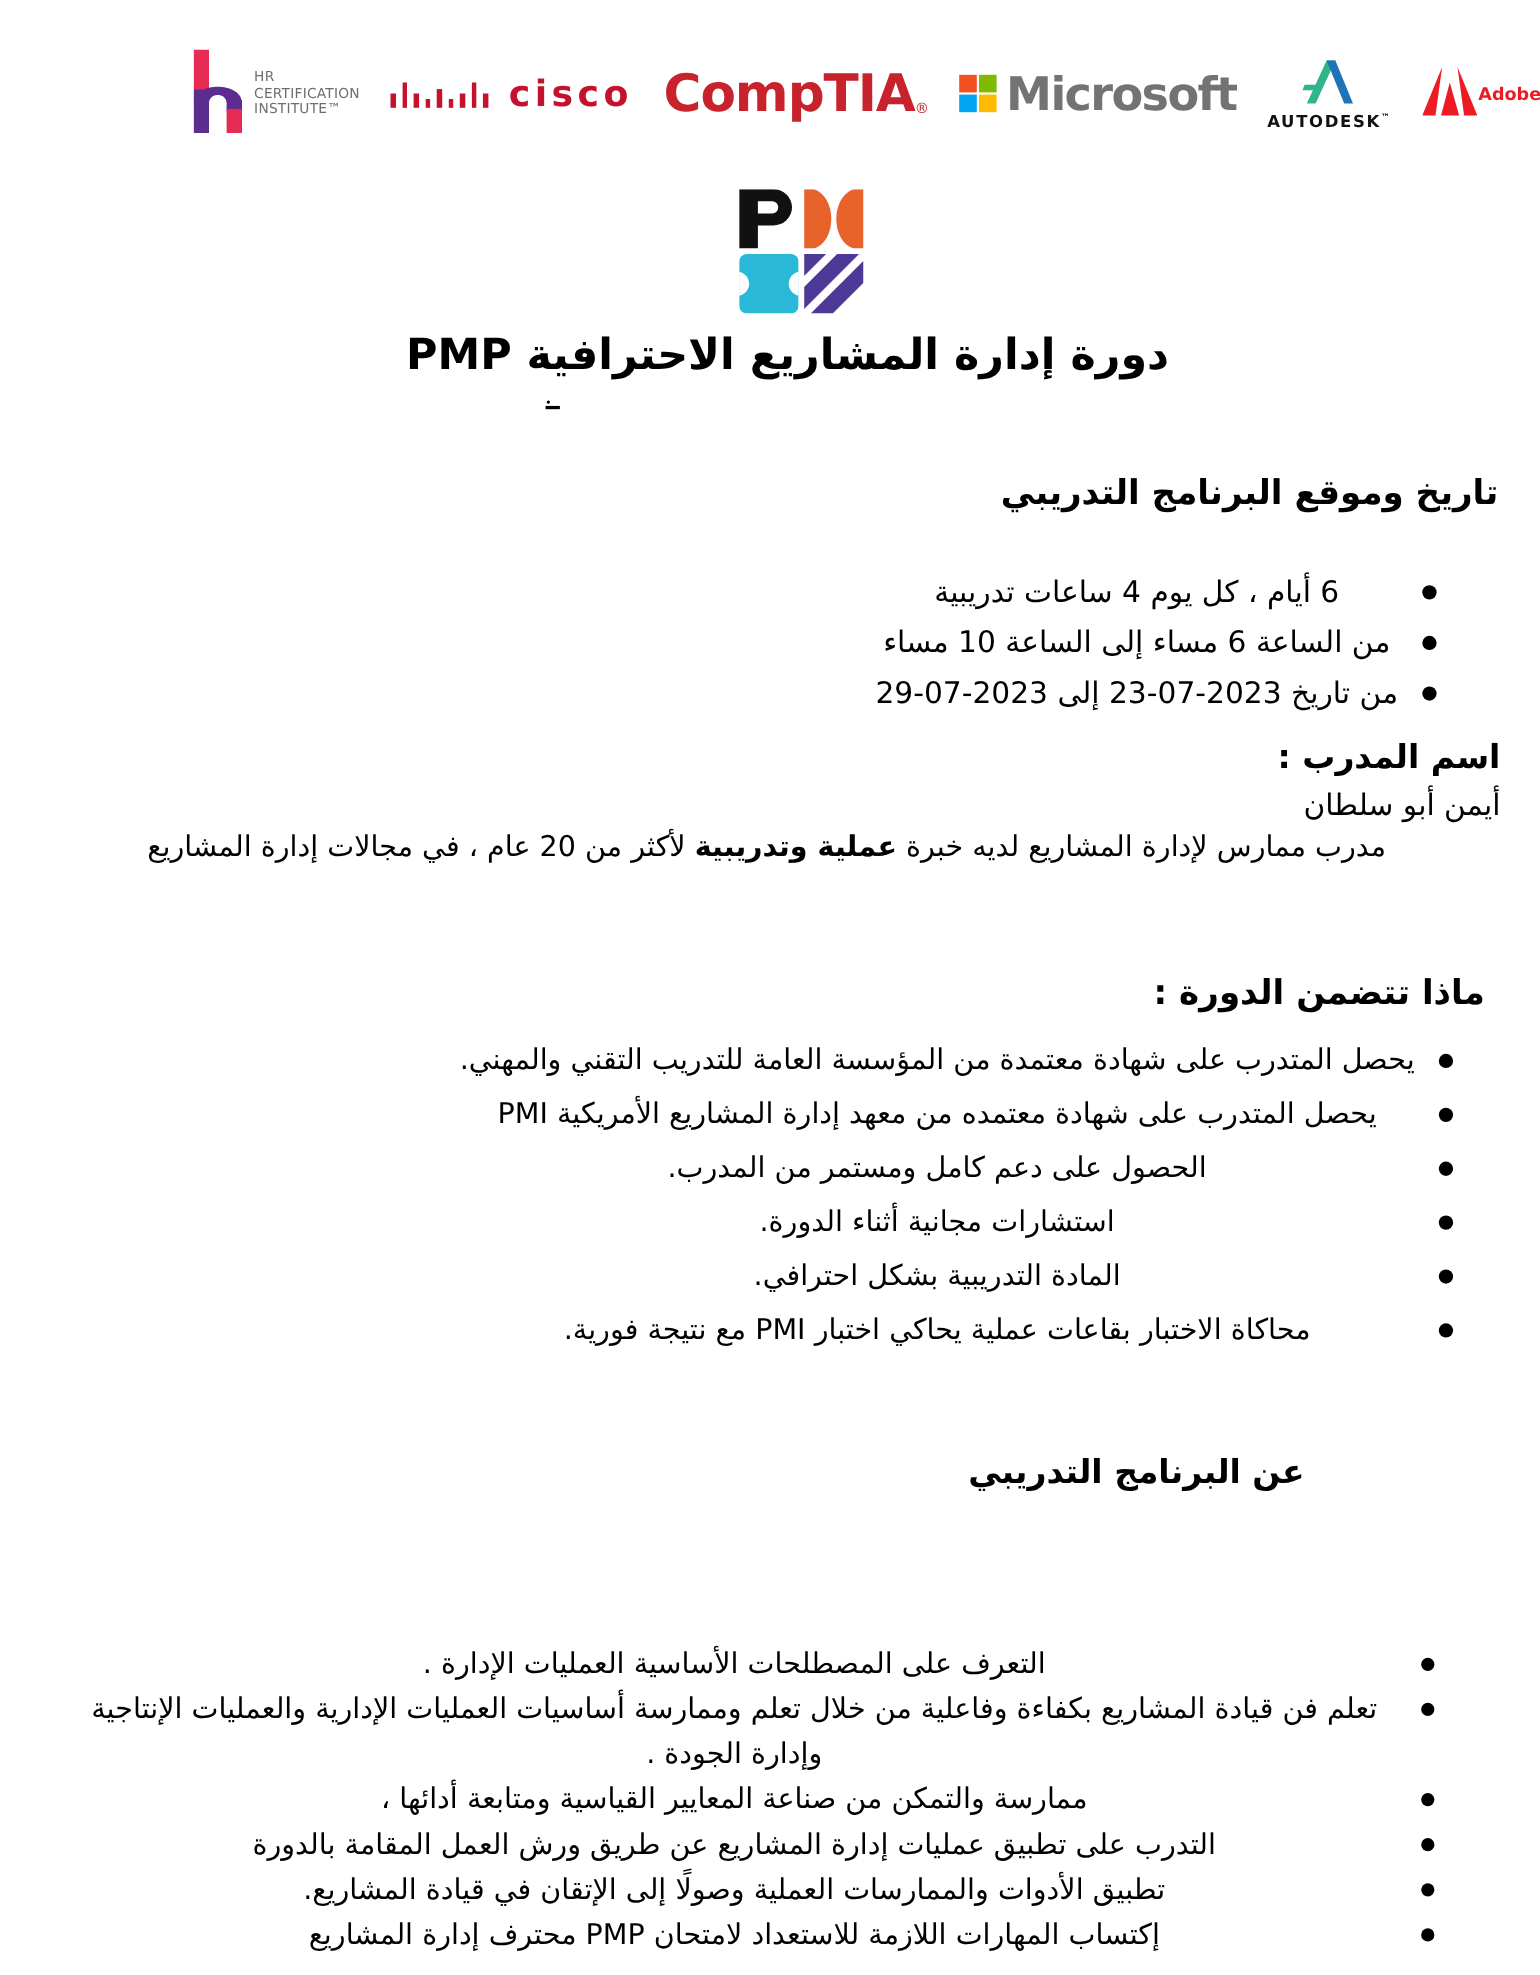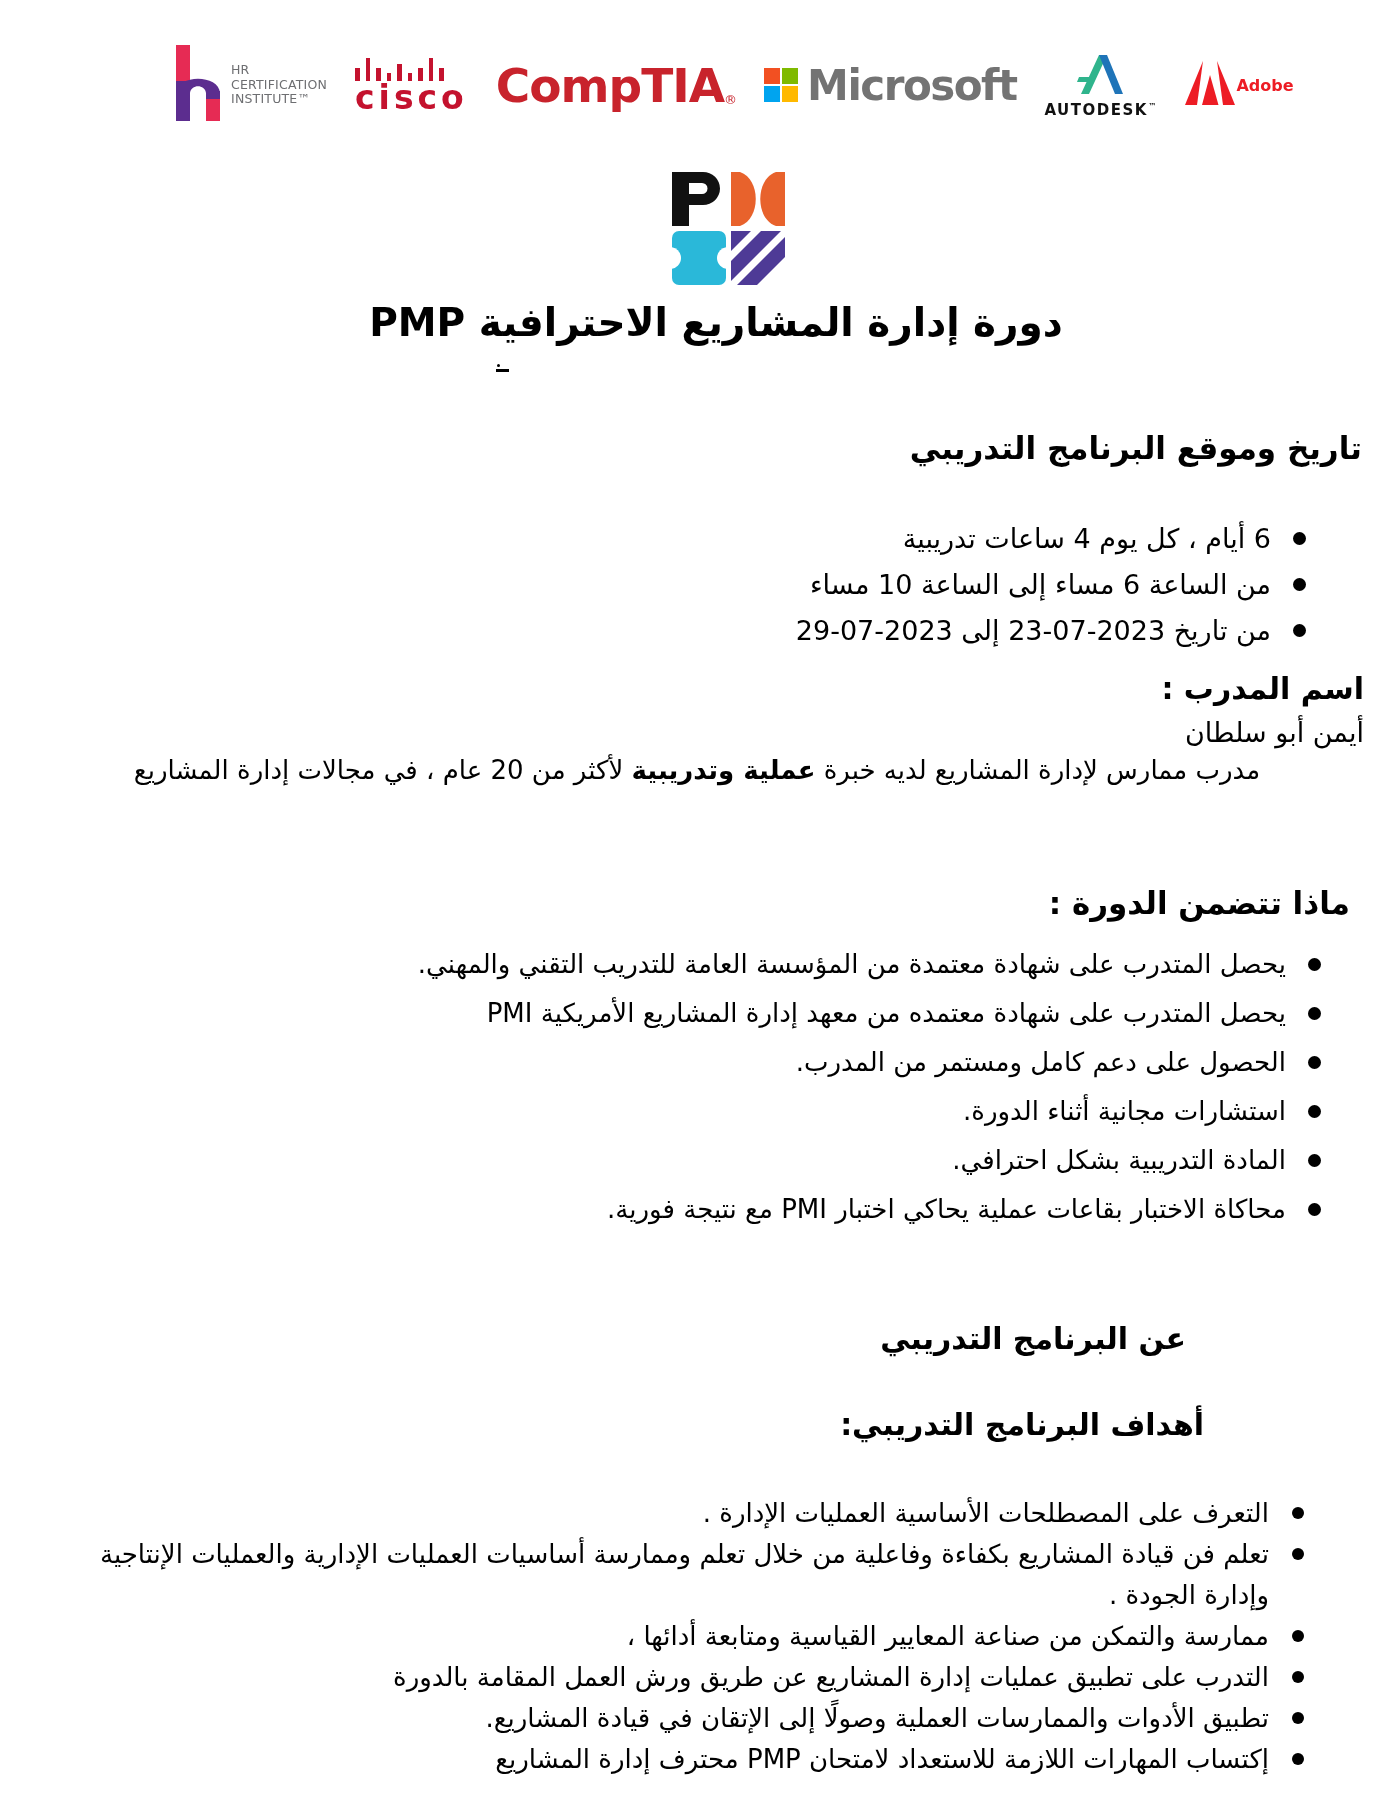--- a/index.html
+++ b/index.html
@@ -7,21 +7,21 @@
         font-family:"DejaVu Sans",sans-serif;color:#000;}
 
   
   .logo-row{position:absolute;top:40px;left:148px;width:1064px;height:90px;
             display:flex;justify-content:space-between;align-items:center;}
   .logo{display:flex;align-items:center;padding-left:28px;}
 
   .hrci{gap:9px;}
   .hrci-text{display:flex;flex-direction:column;color:#6d6e71;font-size:12.5px;line-height:14.5px;letter-spacing:.2px;}
 
-  .cisco{flex-direction:column;align-items:flex-start;gap:1px;}
+  .cisco{align-items:center;gap:19px;}
   .cisco-bars{display:flex;align-items:flex-end;gap:6px;height:25px;}
   .cisco-bars i{display:block;width:4.5px;background:#c4122e;}
   .cisco-bars i:nth-child(1),.cisco-bars i:nth-child(3),
   .cisco-bars i:nth-child(7),.cisco-bars i:nth-child(9){height:13px;}
   .cisco-bars i:nth-child(2),.cisco-bars i:nth-child(8){height:23px;}
   .cisco-bars i:nth-child(4),.cisco-bars i:nth-child(6){height:8px;}
   .cisco-bars i:nth-child(5){height:17px;}
   .cisco-word{font-size:33px;font-weight:bold;color:#c4122e;letter-spacing:4px;line-height:32px;}
 
   .comptia{font-size:47px;font-weight:bold;color:#c8232c;letter-spacing:-1px;}
@@ -54,21 +54,21 @@
   #h-schedule{top:428px;right:38px;font-size:31px;}
   #h-trainer{top:669px;right:36px;font-size:30px;}
   .trainer-name{position:absolute;top:715px;right:36px;font-size:27px;direction:rtl;line-height:1.3;}
   .trainer-bio{position:absolute;top:753px;right:36px;left:30px;font-size:26px;direction:rtl;
                text-align:center;line-height:1.35;}
   #h-includes{top:883px;right:50px;font-size:31px;}
   #h-about{top:1319px;right:214px;font-size:30px;}
   #h-objectives{top:1405px;right:196px;font-size:30px;}
 
   ul.blist{position:absolute;margin:0;padding:0;list-style:none;direction:rtl;text-align:right;}
-  ul.blist li{position:relative;padding-right:35px;}
+  ul.blist li{position:relative;padding-right:35px;text-align:center;}
   .dot{position:absolute;right:0;width:13px;height:13px;border-radius:50%;background:#000;}
   #list-schedule{top:516px;right:94px;font-size:27px;}
   #list-schedule li{line-height:46px;white-space:nowrap;}
   #list-schedule .dot{top:16px;}
   #list-includes{top:940px;right:79px;font-size:26px;}
   #list-includes li{line-height:49px;white-space:nowrap;}
   #list-includes .dot{top:18px;}
   #list-objectives{top:1493px;right:96px;left:66px;font-size:26px;}
   #list-objectives li{line-height:41px;}
   #list-objectives .dot{top:14px;width:12px;height:12px;}
@@ -234,21 +234,20 @@
         <span>المادة التدريبية بشكل احترافي.</span>
       </li>
 
       <li>
         <span class="dot"></span>
         <span>محاكاة الاختبار بقاعات عملية يحاكي اختبار PMI مع نتيجة فورية.</span>
       </li>
     </ul>
 
   <h2 class="h-right" id="h-about">عن البرنامج التدريبي</h2>
-  <h2 class="h-right" id="h-objectives">أهداف البرنامج التدريبي:</h2>
   <ul class="blist" id="list-objectives">
 
       <li>
         <span class="dot"></span>
         <span>التعرف على المصطلحات الأساسية العمليات الإدارة .</span>
       </li>
 
       <li>
         <span class="dot"></span>
         <span>تعلم فن قيادة المشاريع بكفاءة وفاعلية من خلال تعلم وممارسة أساسيات العمليات الإدارية والعمليات الإنتاجية وإدارة الجودة .</span>

